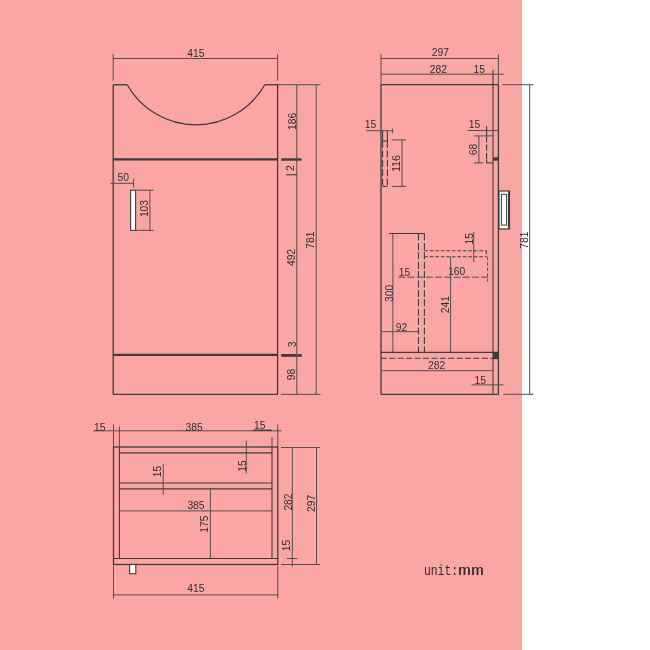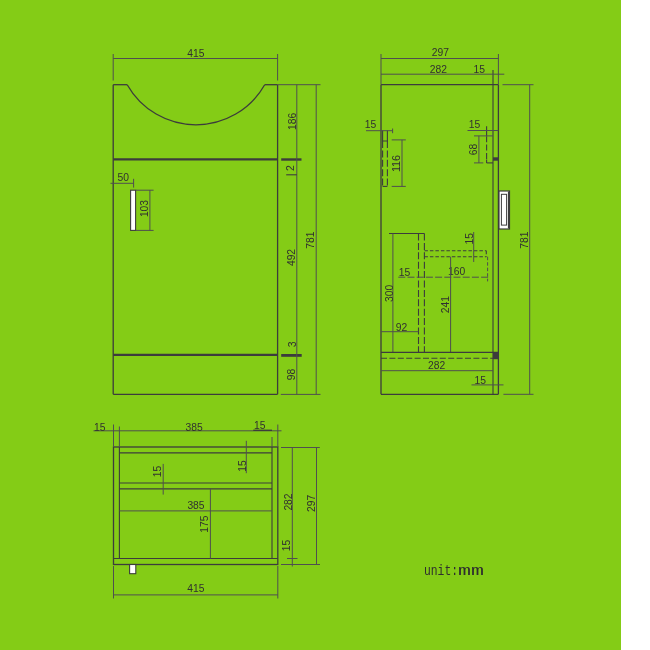--- a/index.html
+++ b/index.html
@@ -1,16 +1,16 @@
 <!DOCTYPE html>
 <html><head>
 <meta charset="utf-8">
 <style>
   html,body{margin:0;padding:0;background:#ffffff;}
-  .wrap{width:621px;height:650px;position:relative;background:#84cc16;}
+  .wrap{width:522px;height:650px;position:relative;background:#fca5a5;}
   svg{position:absolute;top:0;left:0;}
   text{font-family:"Liberation Sans", sans-serif;font-size:11.4px;fill:#303030;}
   .mono{font-family:"Liberation Mono", monospace;font-size:14px;fill:#2e2e2e;}
 </style>
 </head>
 <body>
 
 <div class="wrap">
 <svg width="650" height="650" viewBox="0 0 650 650">
 <g stroke-linecap="butt" fill="none">

